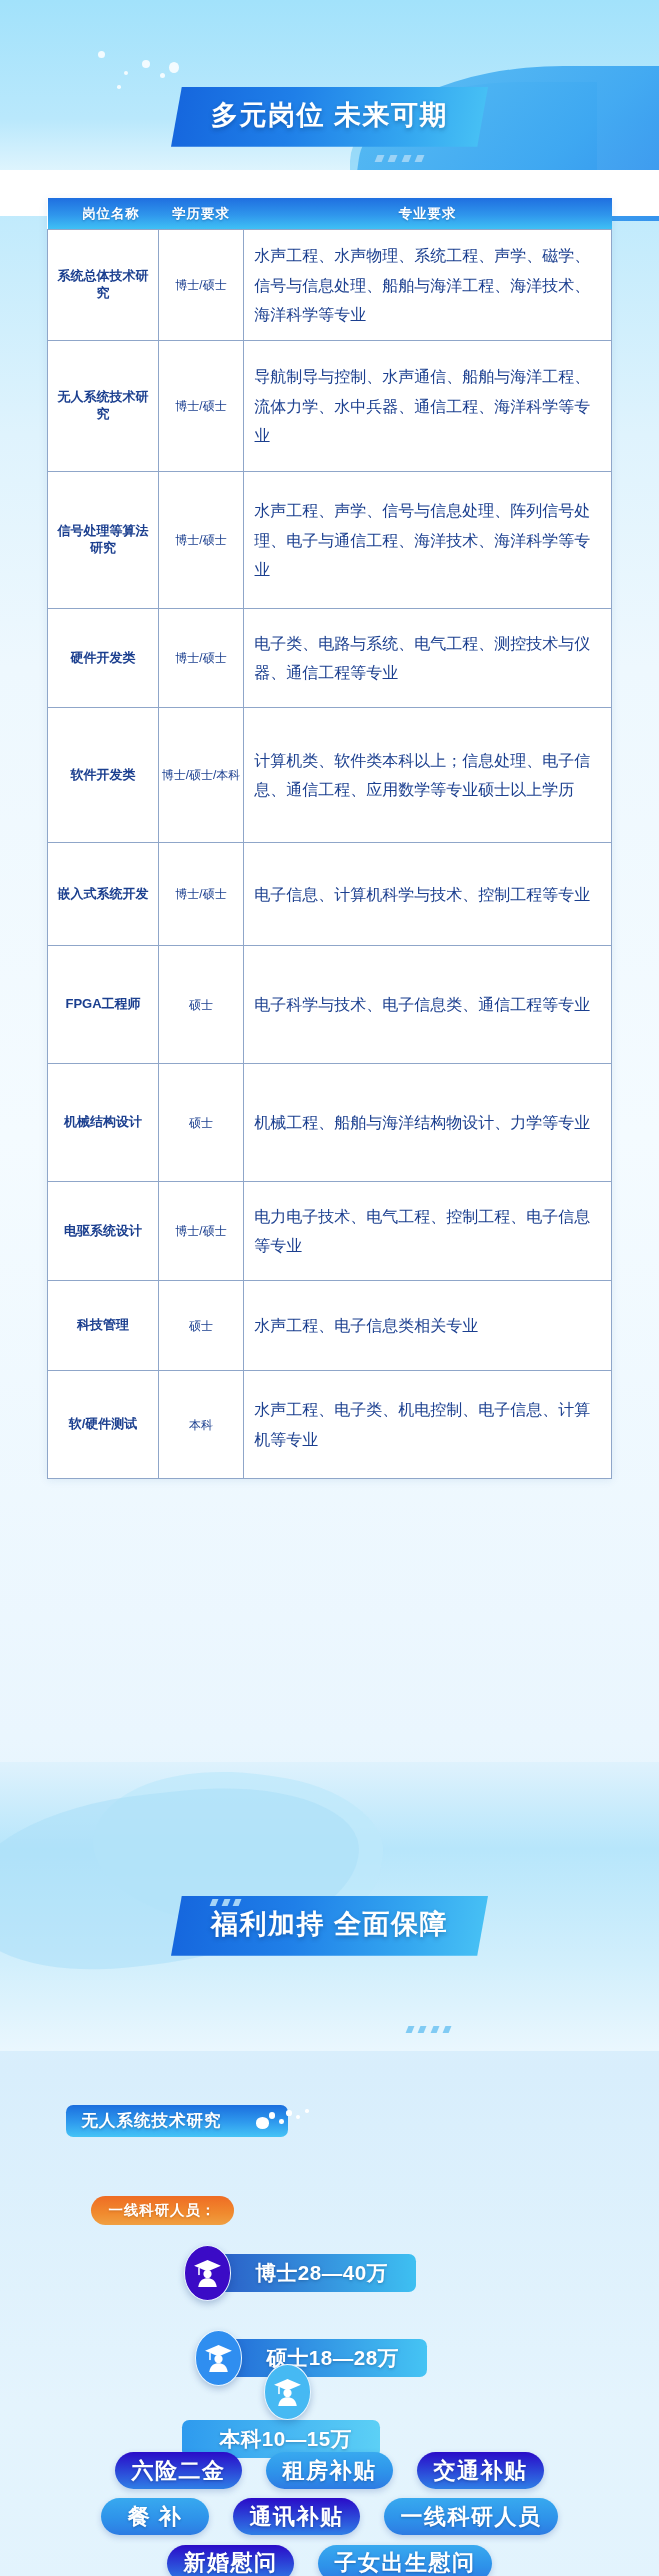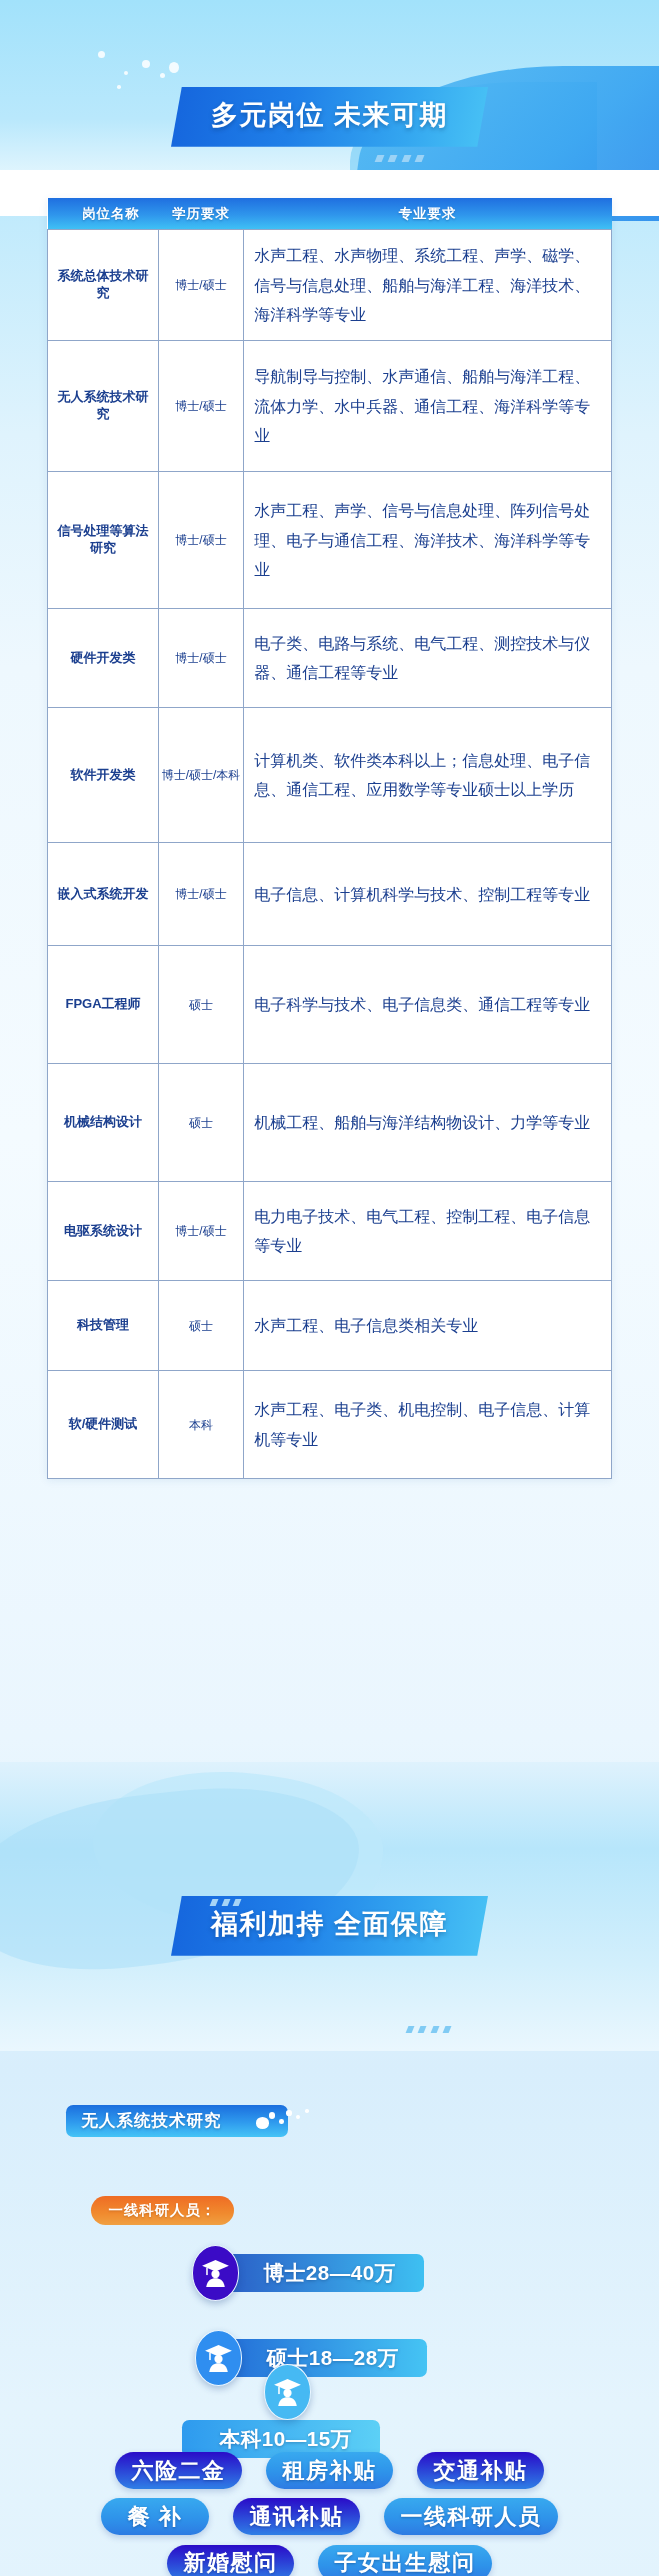--- a/index.html
+++ b/index.html
@@ -212,21 +212,21 @@
     <i style="left:33px;top:2.1px;width:5.7px;height:5.7px;"></i>
     <i style="left:43px;top:7.2px;width:4.1px;height:4.1px;"></i>
     <i style="left:52px;top:1px;width:3.6px;height:3.6px;"></i>
   </span>
 </div>
 
 <div class="otag" style="left:91px;top:2196px;">
   <span>一线科研人员：</span>
 </div>
 
-<div class="sal-row" style="left:192px;top:2245px;">
+<div class="sal-row" style="left:184px;top:2245px;">
   <div class="sal-ico" style="background:#3b0bc6;">
     <svg class="cap-svg" viewBox="0 0 56 62">
       <polygon points="28,6 54,17 28,28 2,17" fill="#fff"></polygon>
       <rect x="10" y="21" width="3" height="14" fill="#fff"></rect>
       <circle cx="28" cy="33" r="8" fill="#fff"></circle>
       <path d="M10 58 C12 45 20 41 28 41 C36 41 44 45 46 58 Z" fill="#fff"></path>
     </svg>
   </div>
   <div class="sal-bar" style="background:linear-gradient(90deg,#2a5fc7 0%,#3ec0f2 100%);">
     <span>博士28—40万</span>

